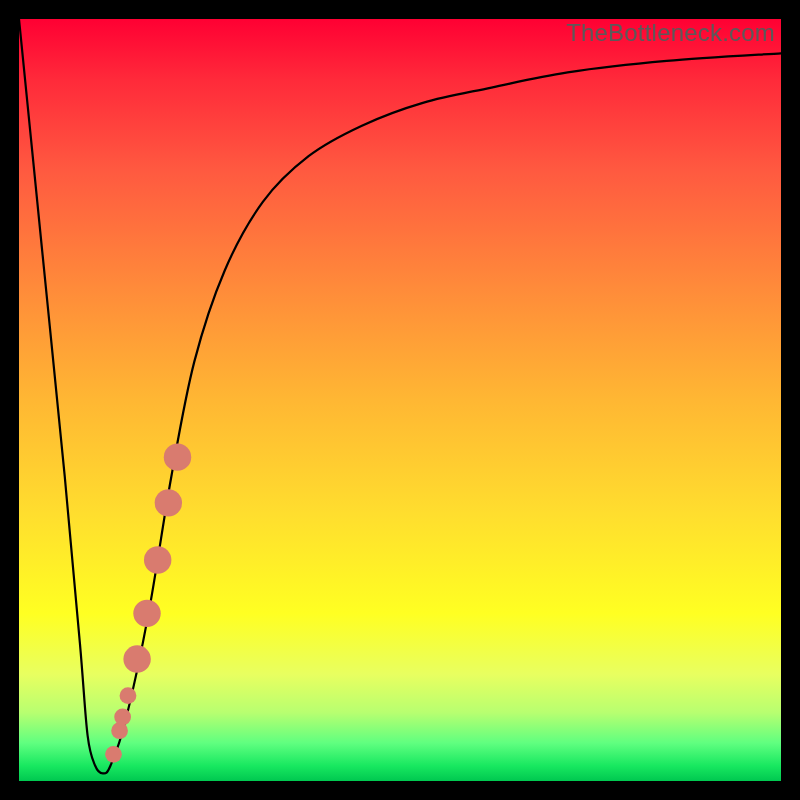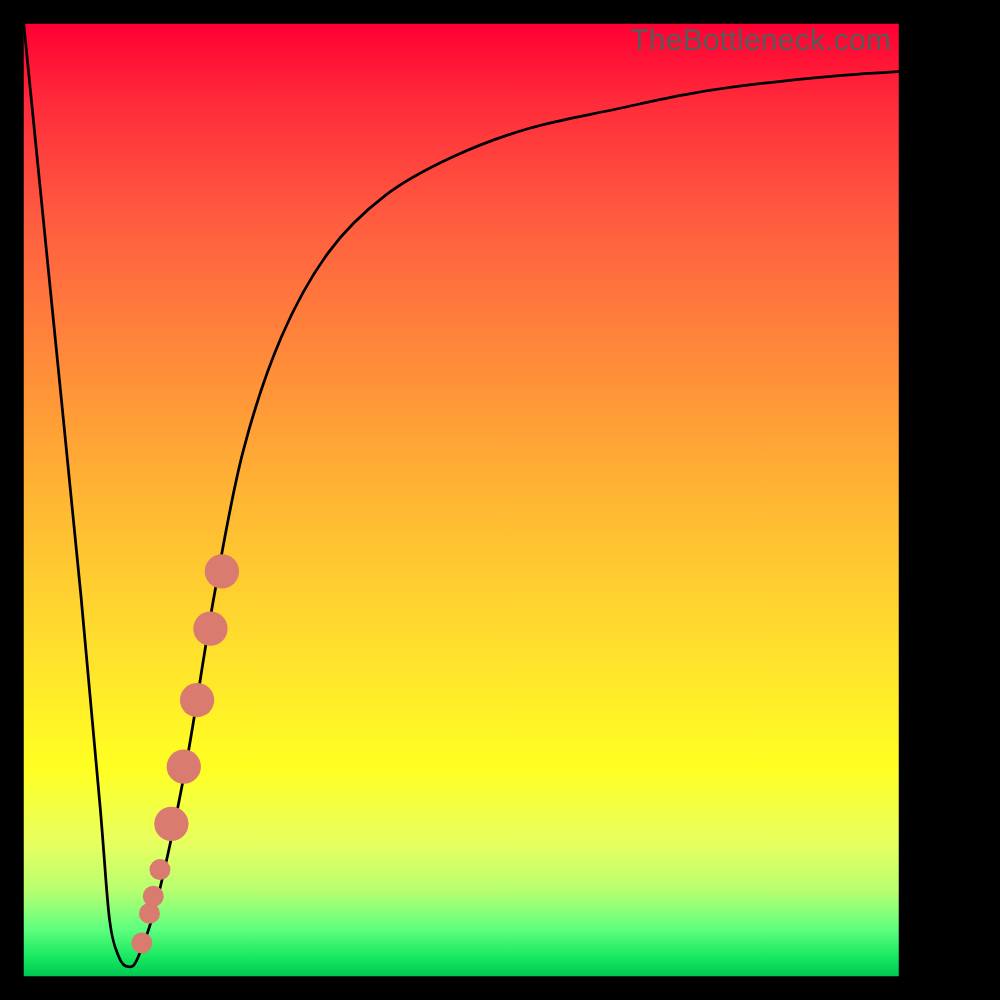--- a/index.html
+++ b/index.html
@@ -16,21 +16,21 @@
     left: 0;
     top: 0;
     width: 800px;
     height: 800px;
     background: #000;
   }
   .plot {
     position: absolute;
     left: 19px;
     top: 19px;
-    width: 700px;
+    width: 762px;
     height: 762px;
     background: linear-gradient(
       to bottom,
       #ff0033 0%,
       #ff2a3a 8%,
       #ff5a40 20%,
       #ff8a3a 35%,
       #ffb733 50%,
       #ffde2e 65%,
       #ffff22 78%,

